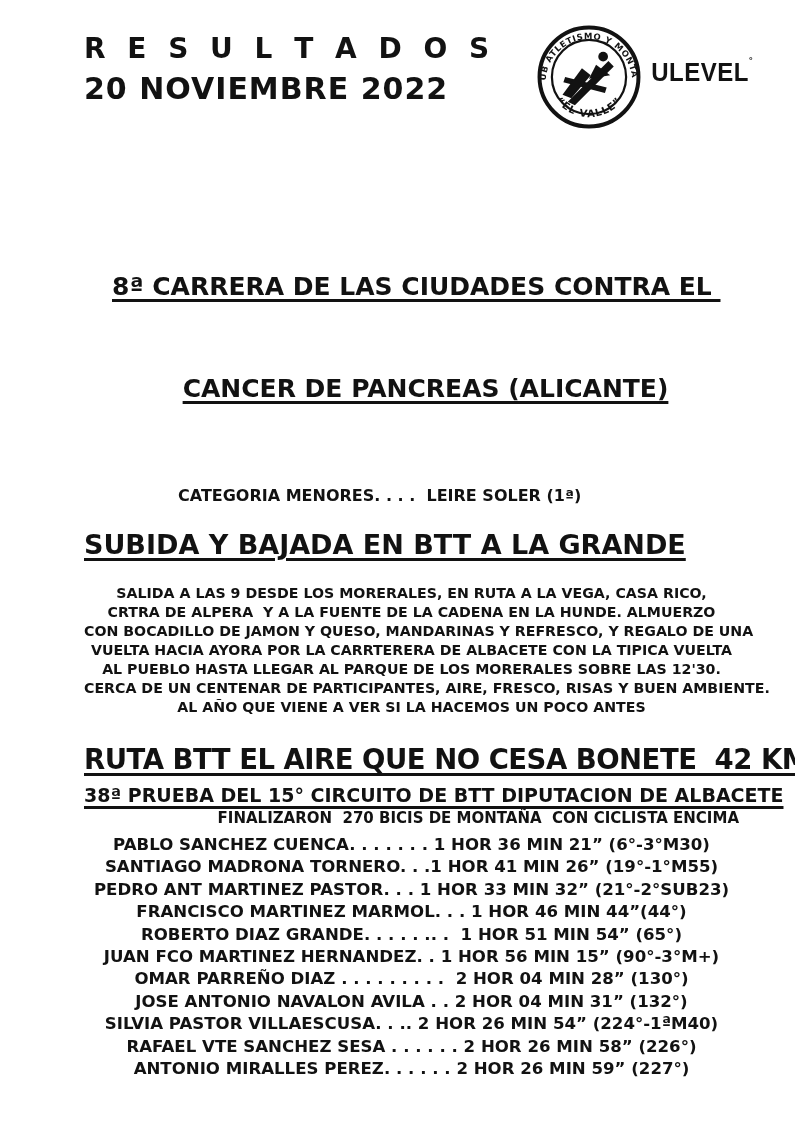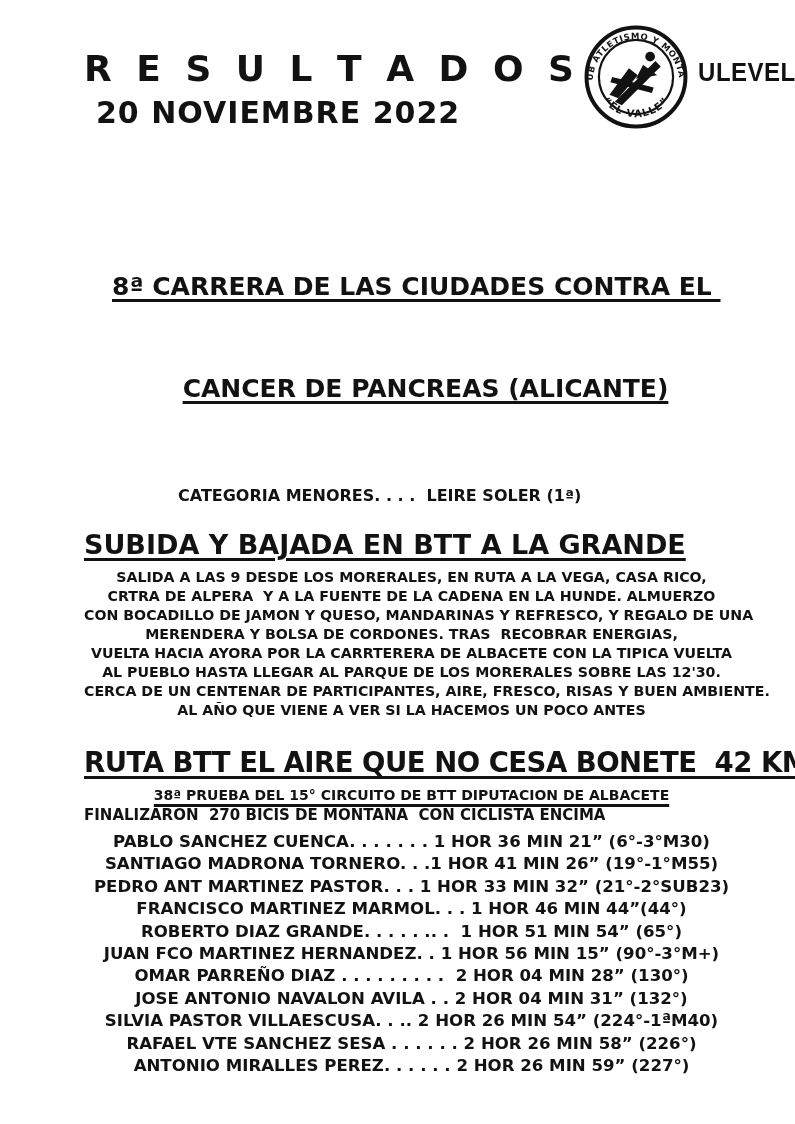--- a/index.html
+++ b/index.html
@@ -10,48 +10,48 @@
     color: #121212;
     font-family: "DejaVu Sans", "Liberation Sans", sans-serif;
     font-weight: bold;
     overflow: hidden;
   }
   .page { padding: 24px 56px 0 84px; }
 
   
   .header { display: flex; justify-content: space-between; align-items: flex-start; }
   .title-block { padding-top: 8px; }
-  .title-line1 { font-size: 36px; letter-spacing: 6px; white-space: pre; margin-top: 16px; }
-  .title-line2 { font-size: 30px; letter-spacing: 1px; margin: 6px 0 0 12px; white-space: pre; }
+  .title-line1 { font-size: 28px; letter-spacing: 6px; white-space: pre; }
+  .title-line2 { font-size: 30px; letter-spacing: 1px; margin: 6px 0 0 0; white-space: pre; }
   .logo-group { display: flex; align-items: center; gap: 6px; margin-right: -14px; }
   .badge svg { display: block; }
   .ulevel { font-family: "Liberation Sans", sans-serif; font-weight: 900; font-size: 24px;
             letter-spacing: 0.5px; transform: scaleY(1.05); position: relative; top: -4px; }
   .ulevel sup { font-size: 9px; position: relative; top: -9px; }
 
   
   .und { text-decoration: underline; text-decoration-thickness: 2.5px; text-underline-offset: 4px; }
 
   
   .sec-carrera { margin-top: 72px; margin-left: 28px; }
   .h-carrera { font-size: 25px; letter-spacing: 0px; line-height: 34px; white-space: pre; }
   .h-carrera .l2 { text-align: center; }
   .categoria { font-size: 16px; margin: 12px 0 0 66px; white-space: pre; }
 
   
   .sec-hunde { margin-top: 24px; }
   .h-hunde { font-size: 27px; white-space: pre; }
-  .hunde-paragraph { margin-top: 8px; }
+  .hunde-paragraph { margin-top: 24px; }
   .para-line { text-align: center; font-size: 14.2px; line-height: 19px; white-space: pre; }
 
   
   .sec-ruta { margin-top: 26px; }
   .h-ruta { font-size: 27.5px; letter-spacing: -0.5px; white-space: pre; }
-  .ruta-sub { text-align: center; font-size: 14px; margin-top: 9px; white-space: pre; }
-  .ruta-finishers { text-align: left; font-size: 15px; margin-top: 3px; white-space: pre; }
+  .ruta-sub { text-align: center; font-size: 19px; margin-top: 9px; white-space: pre; }
+  .ruta-finishers { text-align: right; font-size: 15px; margin-top: 3px; white-space: pre; }
   .results { margin-top: 7px; }
   .result-line { text-align: center; font-size: 16.6px; line-height: 22.4px; white-space: pre; }
 </style>
 </head>
 <body>
 
 <div class="page">
 
   <div class="header">
     <div class="title-block">
@@ -93,21 +93,20 @@
     </div>
     <div class="categoria">CATEGORIA MENORES. . . .  LEIRE SOLER (1ª)</div>
   </div>
 
   <div class="sec-hunde">
     <div class="h-hunde und">SUBIDA Y BAJADA EN BTT A LA GRANDE</div>
     <div class="hunde-paragraph">
       <div class="para-line">SALIDA A LAS 9 DESDE LOS MORERALES, EN RUTA A LA VEGA, CASA RICO,</div>
       <div class="para-line">CRTRA DE ALPERA  Y A LA FUENTE DE LA CADENA EN LA HUNDE. ALMUERZO</div>
       <div class="para-line">CON BOCADILLO DE JAMON Y QUESO, MANDARINAS Y REFRESCO, Y REGALO DE UNA</div>
-      <div class="para-line">MERENDERA Y BOLSA DE CORDONES. TRAS  RECOBRAR ENERGIAS,</div>
       <div class="para-line">VUELTA HACIA AYORA POR LA CARRTERERA DE ALBACETE CON LA TIPICA VUELTA</div>
       <div class="para-line">AL PUEBLO HASTA LLEGAR AL PARQUE DE LOS MORERALES SOBRE LAS 12'30.</div>
       <div class="para-line">CERCA DE UN CENTENAR DE PARTICIPANTES, AIRE, FRESCO, RISAS Y BUEN AMBIENTE.</div>
       <div class="para-line">AL AÑO QUE VIENE A VER SI LA HACEMOS UN POCO ANTES</div>
     </div>
   </div>
 
   <div class="sec-ruta">
     <div class="h-ruta und">RUTA BTT EL AIRE QUE NO CESA BONETE  42 KM</div>
     <div class="ruta-sub"><span class="und">38ª PRUEBA DEL 15° CIRCUITO DE BTT DIPUTACION DE ALBACETE</span></div>

